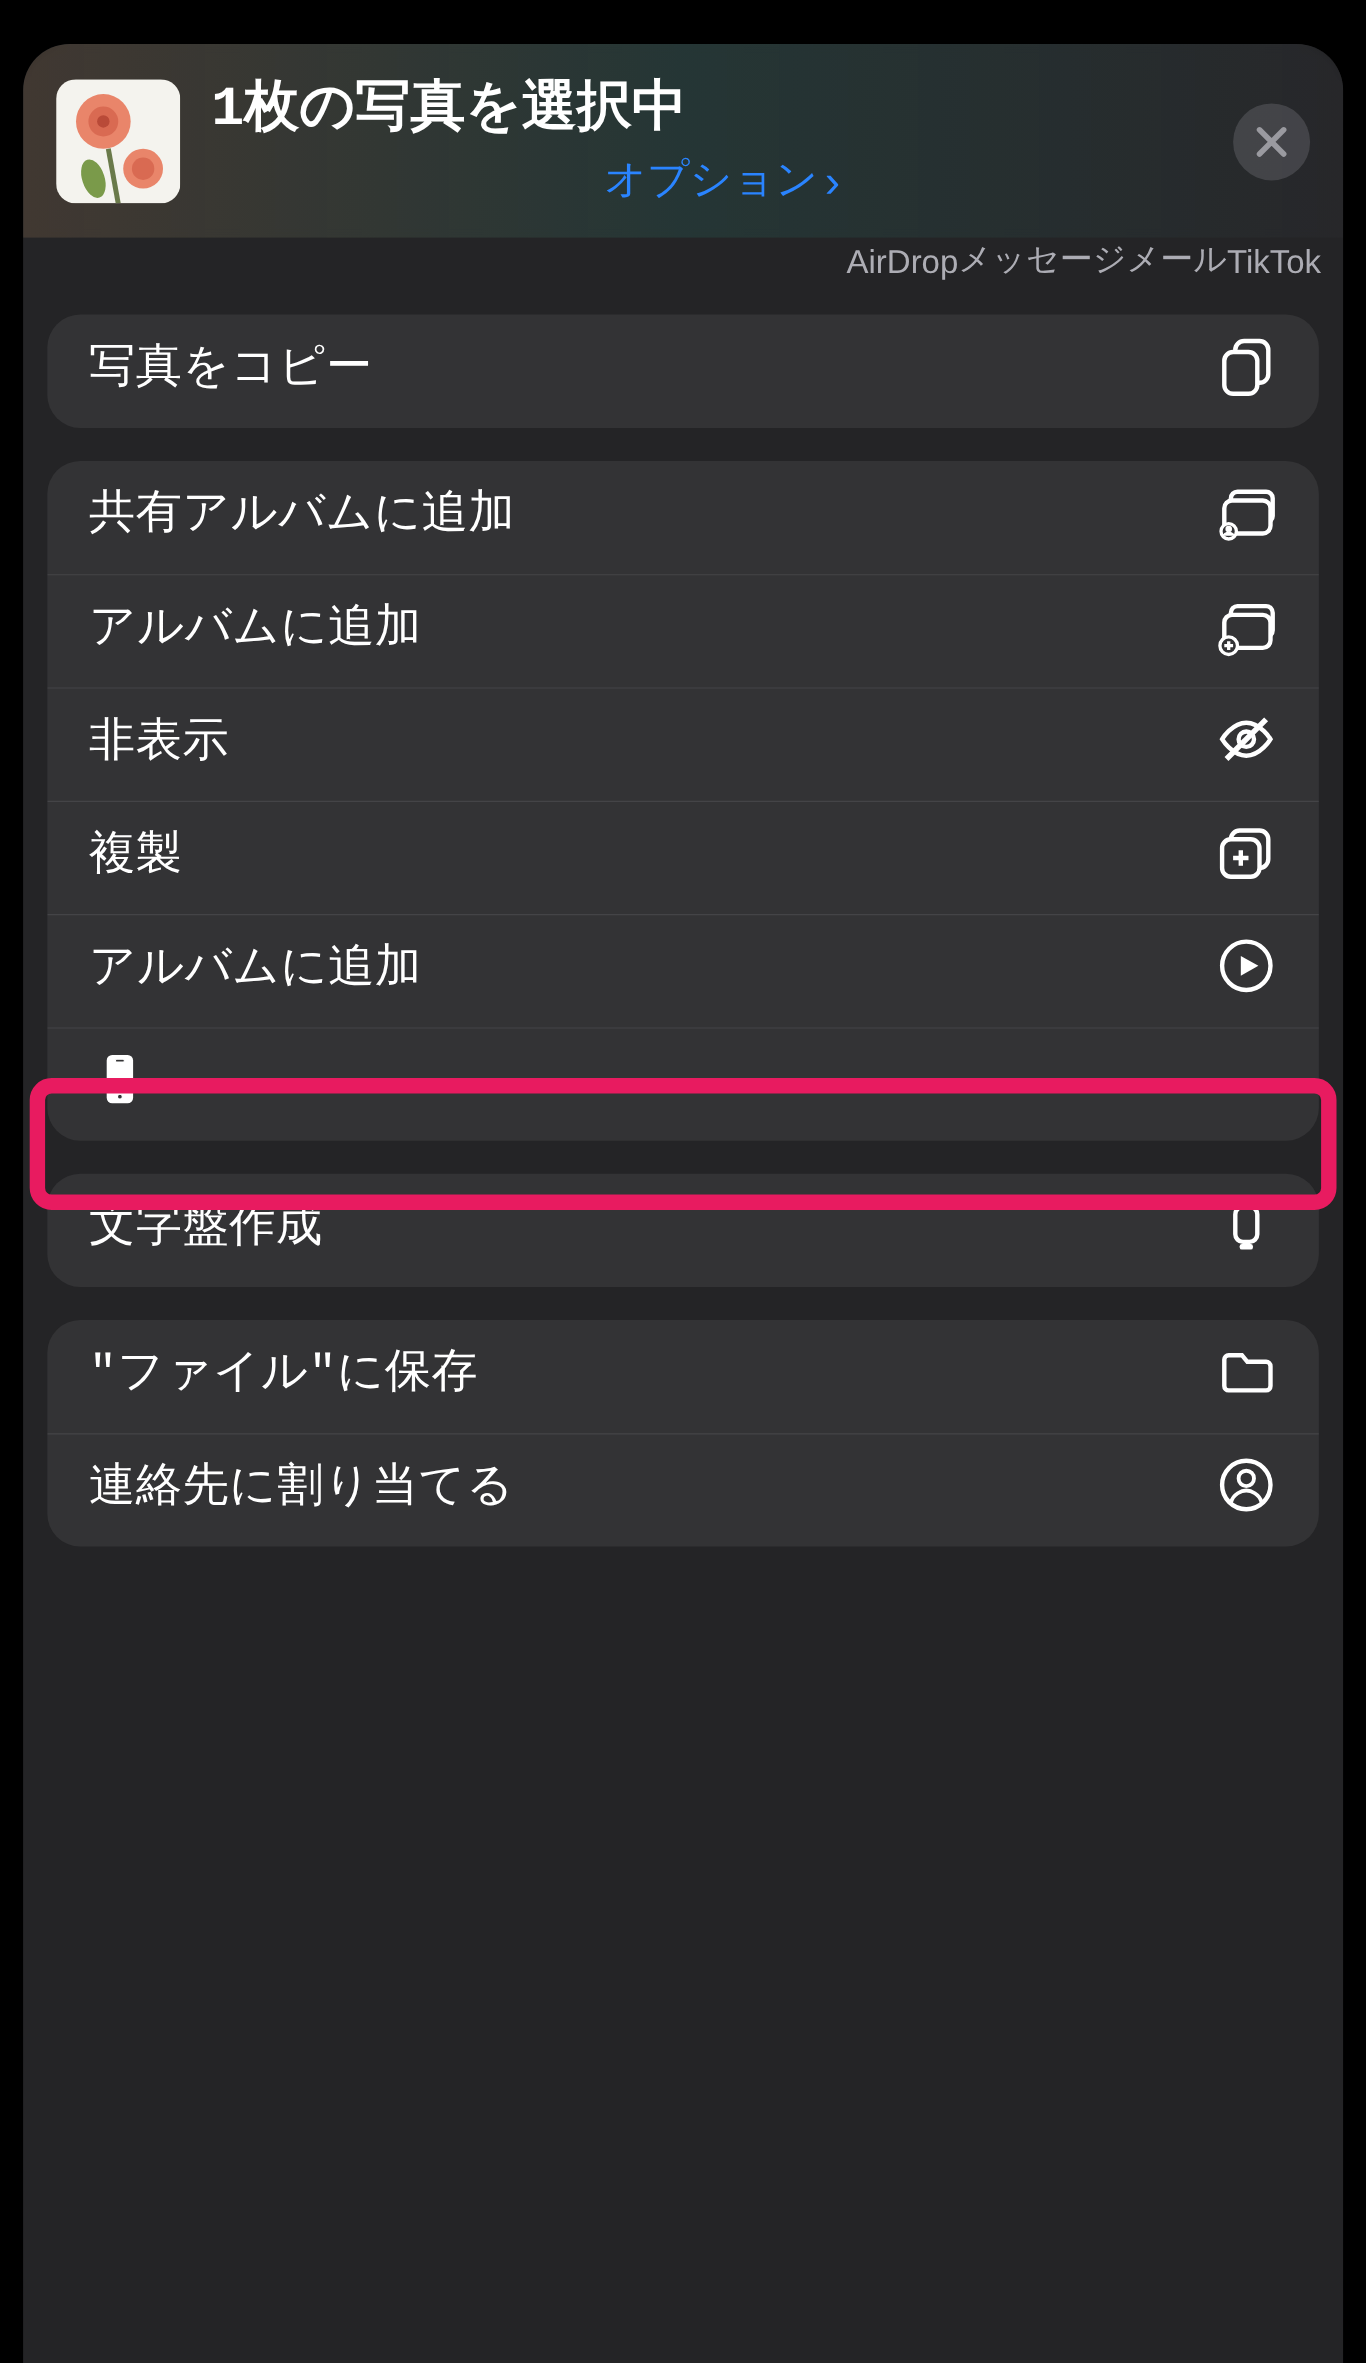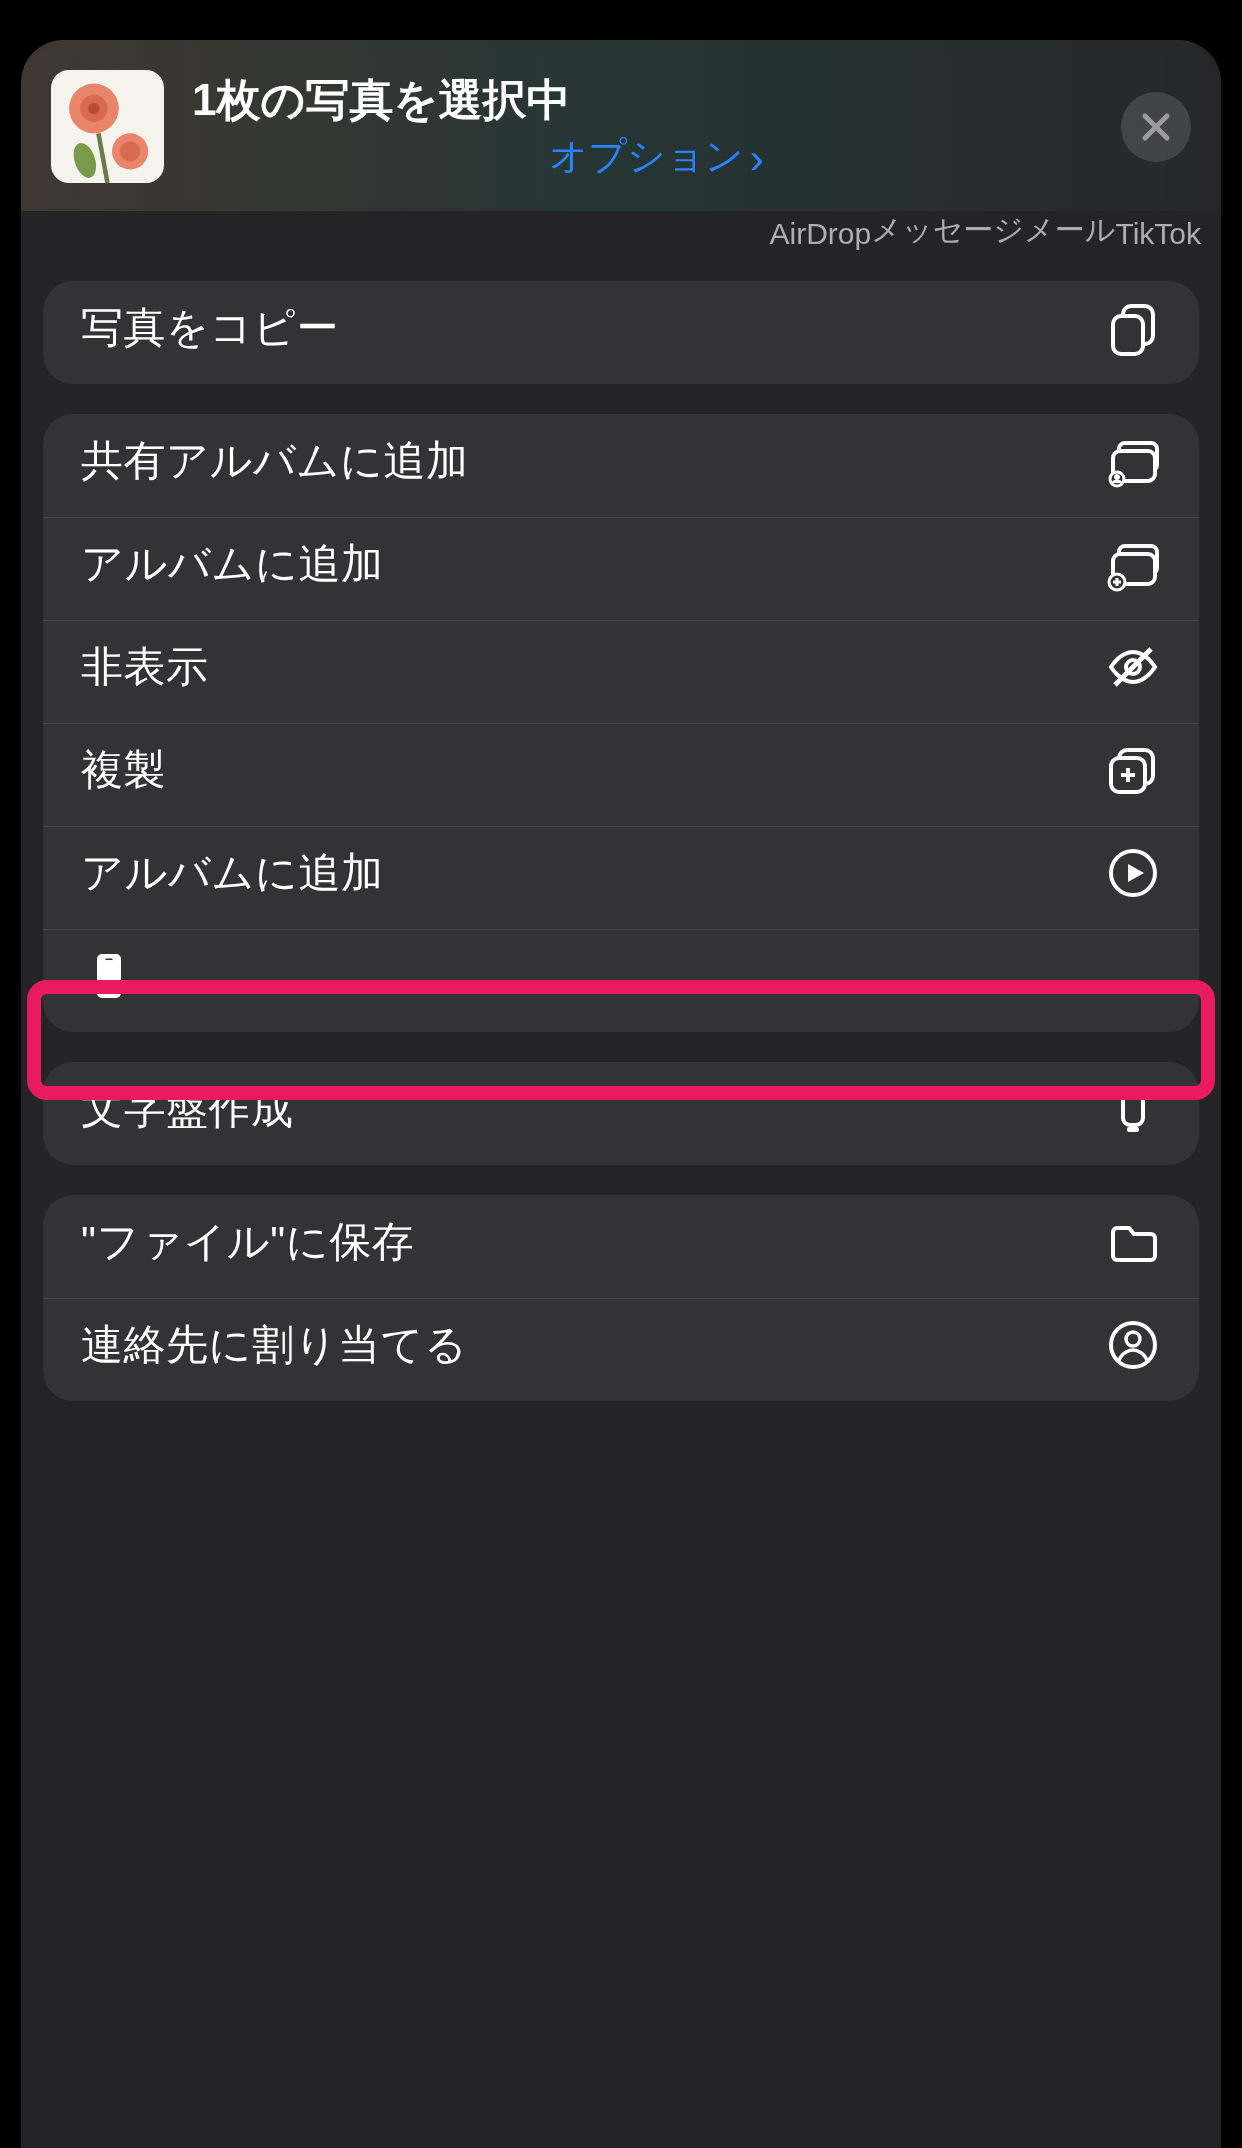--- a/index.html
+++ b/index.html
@@ -29,21 +29,21 @@
     backdrop-filter:blur(4px);
   }
   .thumb {
     width:113px; height:113px;
     border-radius:18px;
     overflow:hidden;
     flex:0 0 auto;
   }
   .thumb svg { width:100%; height:100%; display:block; }
   .header-text { margin-left:28px; flex:1 1 auto; }
-  .header-title { color:#fff; font-size:44px; font-weight:600; line-height:1.25; }
+  .header-title { color:#fff; font-size:50px; font-weight:600; line-height:1.25;font-family:Liberation Mono, monospace; }
   .header-options { color:#2a84ff; font-size:38px; font-weight:400; margin-top:4px;text-align:center; }
   .header-options span.chev { margin-left:6px; font-size:42px; position:relative; top:4px; }
   .close-btn {
     width:70px; height:70px;
     border-radius:50%;
     background:rgba(120,120,125,0.35);
     display:flex; align-items:center; justify-content:center;
     flex:0 0 auto;
   }
   .close-btn svg { width:34px; height:34px; }
@@ -66,20 +66,21 @@
     background:#333335;
     border-radius:30px;
     overflow:hidden;
   }
   .row {
     display:flex;
     align-items:center;
     justify-content:space-between;
     padding:0 38px 10px 38px;
     height:103px;
+    font-family:Liberation Mono, monospace;
   }
   .row + .row { border-top:1px solid rgba(80,80,84,0.6);gap:25px; }
   .row-label { color:#fff; font-size:42px; font-weight:400; letter-spacing:0.5px; }
   .row-icon { color:#fff; width:56px; height:56px; display:flex; align-items:center; justify-content:center; }
   .row-icon svg { width:56px; height:56px; stroke:#fff; fill:none; }
   .big-icon svg { width:62px; height:62px; }
   
   .highlight-outline {
     position:absolute;
     border:14px solid #e81b60;

